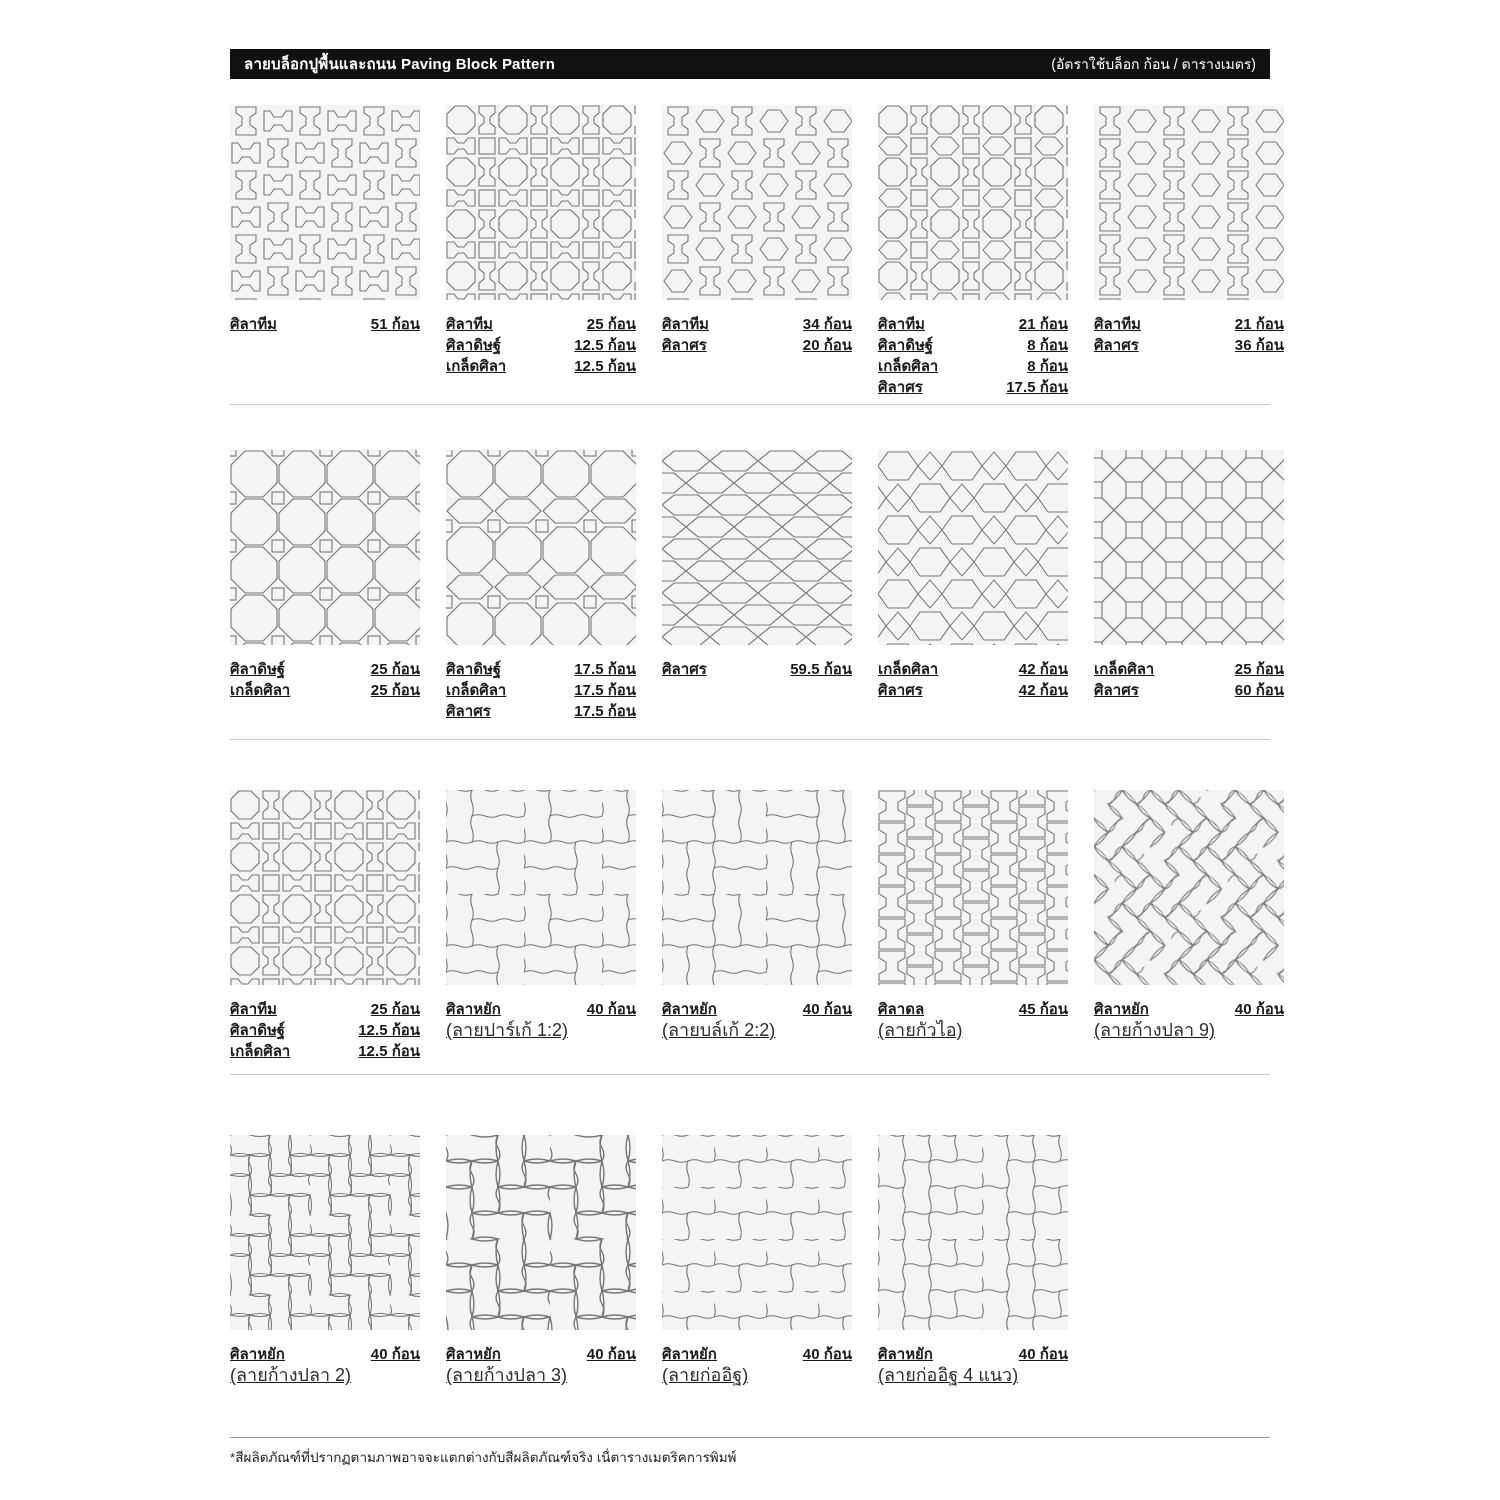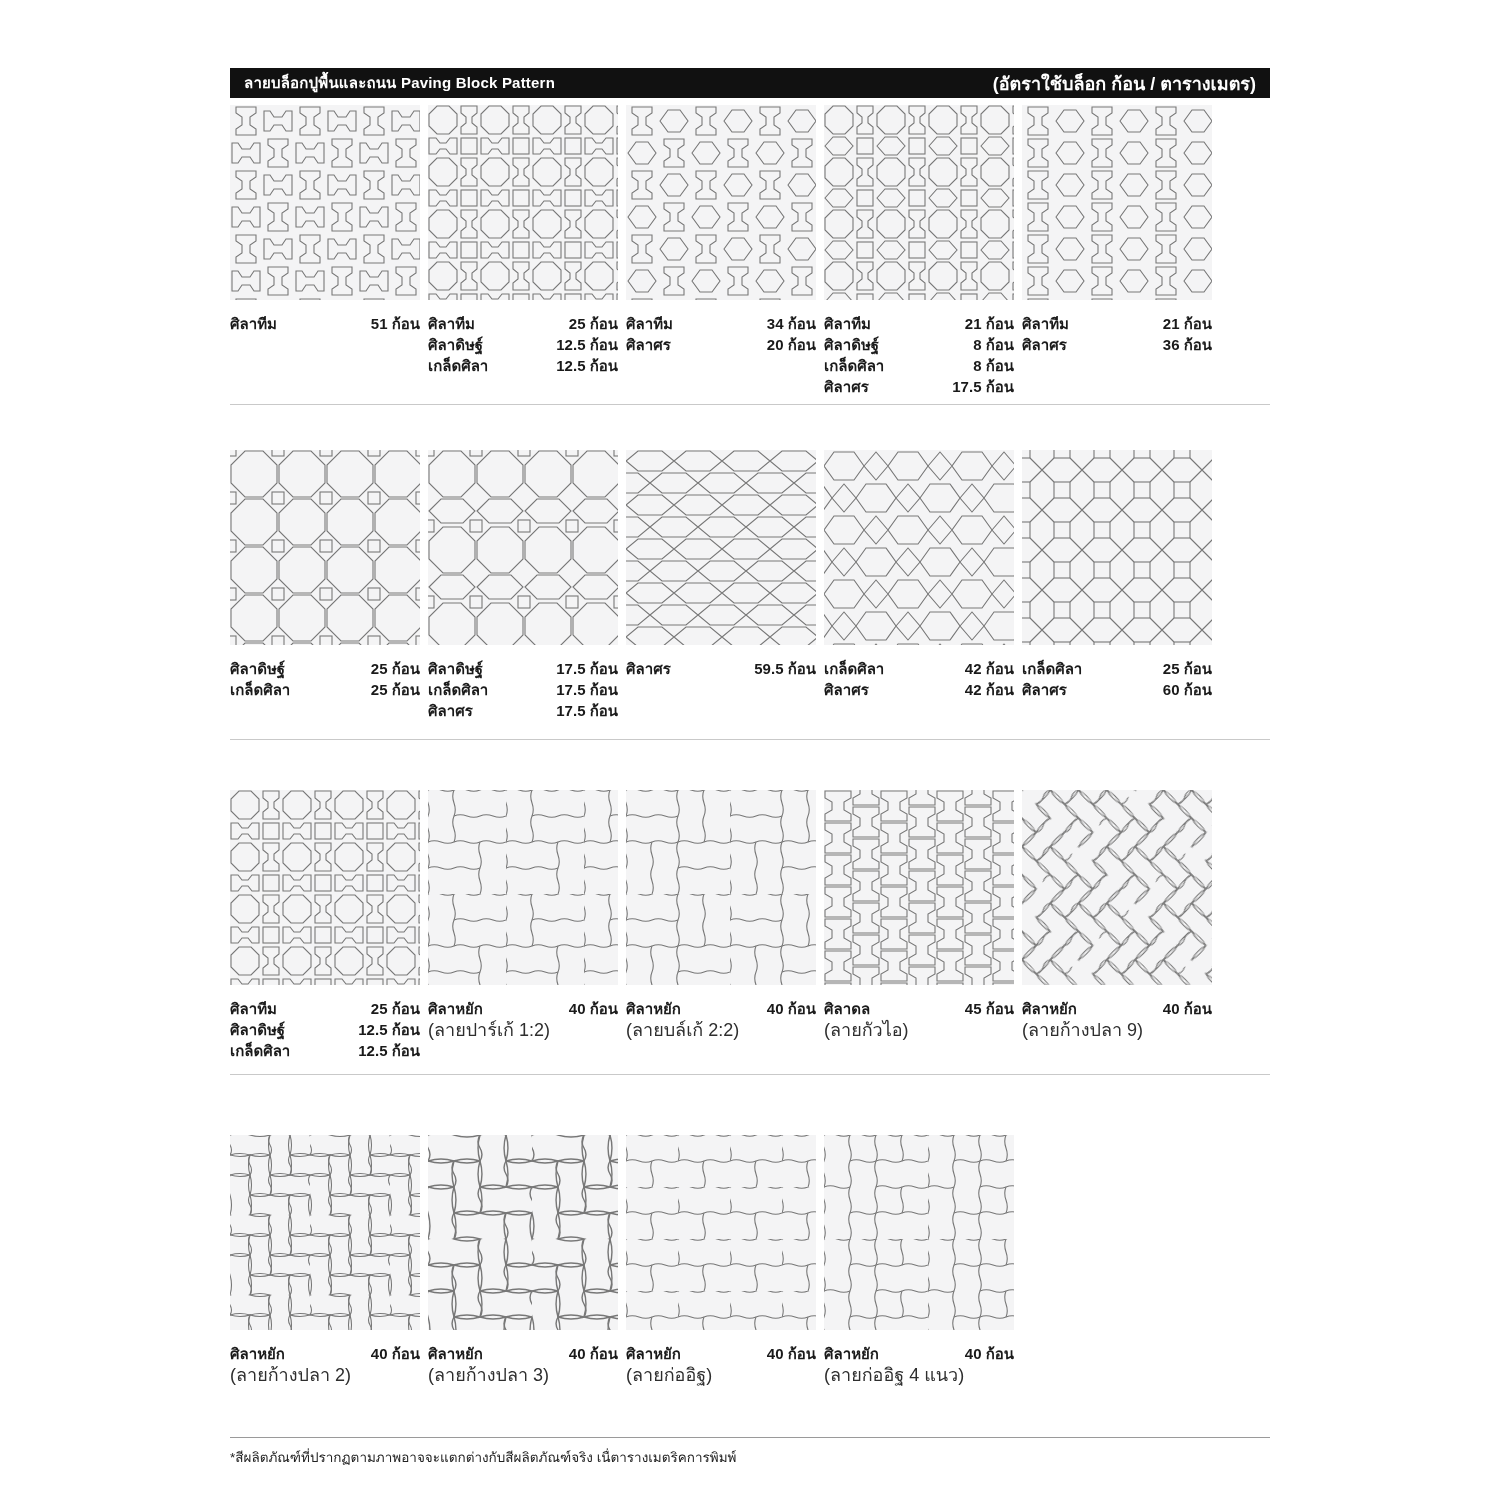--- a/index.html
+++ b/index.html
@@ -1,23 +1,23 @@
 <!DOCTYPE html>
 <html><head>
 <meta charset="utf-8">
 <style>
   html,body{margin:0;padding:0;background:#ffffff;}
   .page{position:relative;width:1500px;height:1500px;background:#ffffff;overflow:hidden;
         font-family:"Liberation Sans","DejaVu Sans",sans-serif;color:#1a1a1a;}
-  .header-bar{position:absolute;left:230px;top:68px;width:1040px;height:30px;background:#111111;
+  .header-bar{position:absolute;left:230px;top:49px;width:1040px;height:30px;background:#111111;
         color:#ffffff;display:flex;justify-content:space-between;align-items:center;
         padding:0 14px;box-sizing:border-box;}
   .header-title{font-size:15px;font-weight:700;letter-spacing:.2px;}
-  .header-note{font-size:18px;font-weight:700;}
-  .section{position:absolute;left:230px;width:1040px;display:flex;gap:8px;}
+  .header-note{font-size:14px;font-weight:400;}
+  .section{position:absolute;left:230px;width:1040px;display:flex;gap:26px;text-decoration:underline;}
   .card{width:190px;flex:0 0 190px;}
   .swatch{display:block;}
   .labels{margin-top:13px;}
   .label-line{display:flex;justify-content:space-between;align-items:baseline;
         font-size:15px;font-weight:700;line-height:21px;color:#1a1a1a;}
   .label-line .qty{white-space:nowrap;}
   .sub{font-size:18px;font-weight:400;color:#2e2e2e;line-height:20px;margin-top:1px;}
   .divider{position:absolute;left:230px;width:1040px;height:1px;background:#c9c9c9;}
   .footer-rule{position:absolute;left:230px;top:1437px;width:1040px;height:1px;background:#9a9a9a;}
   .footer-note{position:absolute;left:230px;top:1446px;width:1040px;font-size:13.5px;

